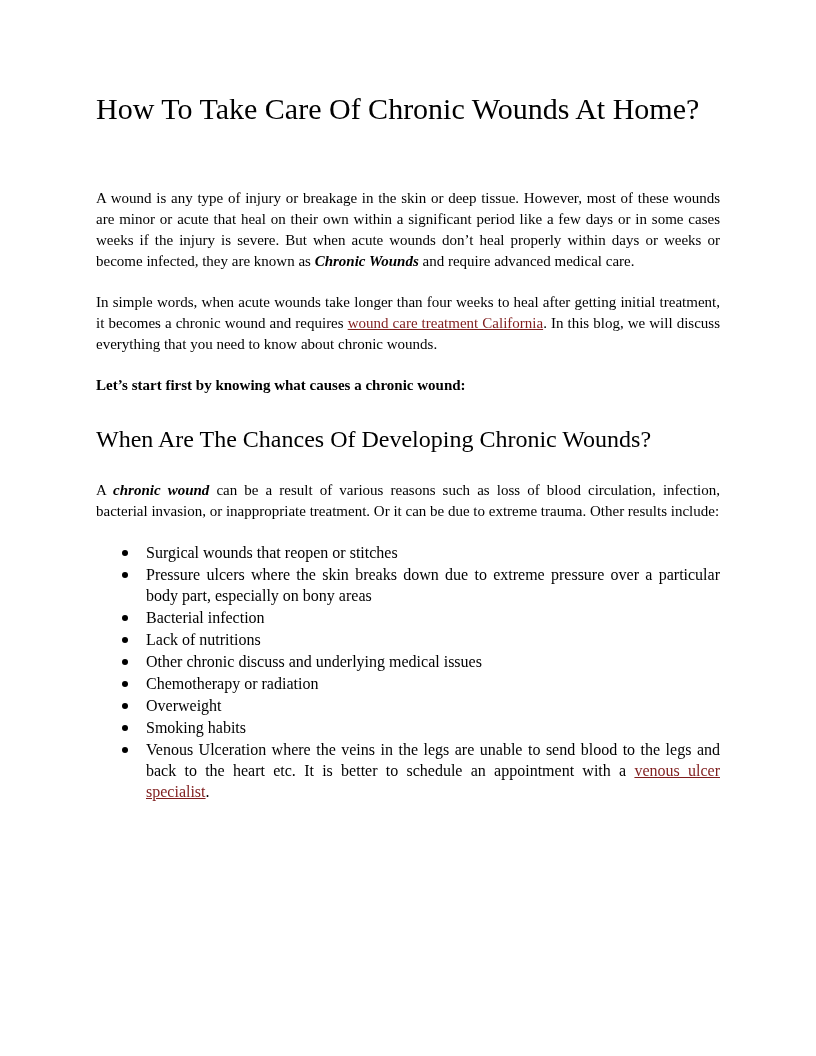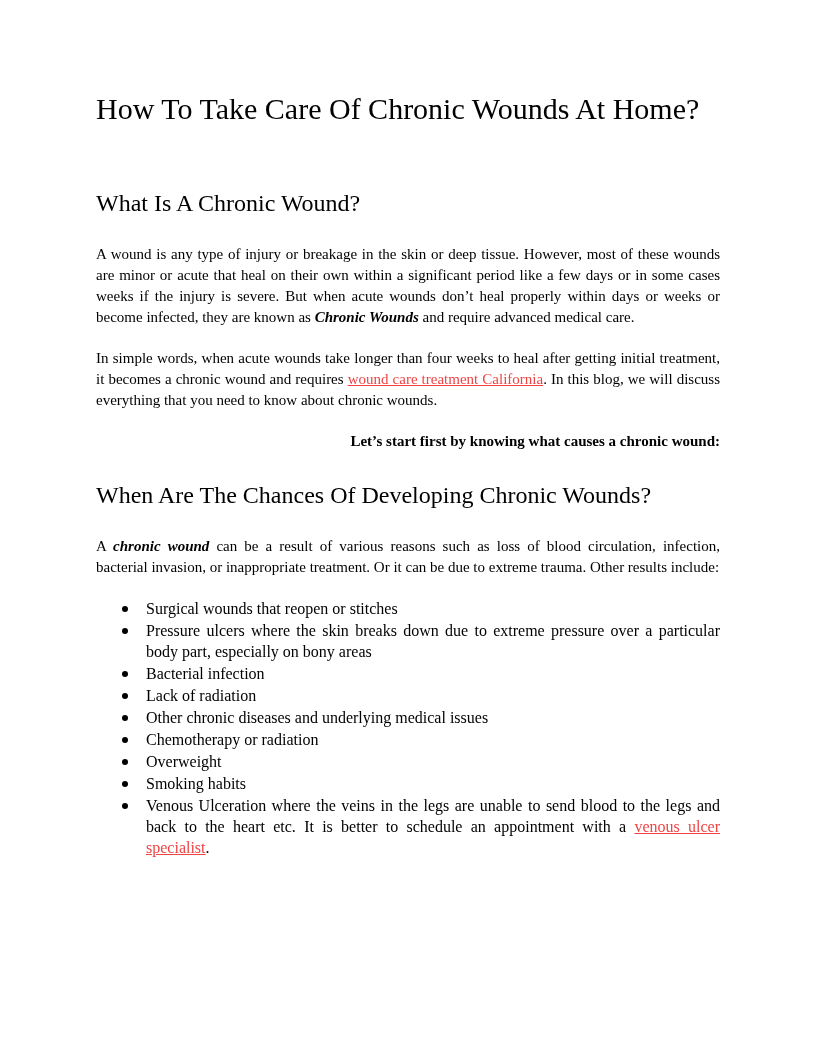--- a/index.html
+++ b/index.html
@@ -39,25 +39,25 @@
   }
   .body-text {
     font-size: 15px;
     line-height: 21px;
     margin: 0 0 20px 0;
     text-align: justify;
   }
   .bold-line {
     font-weight: 700;
     margin-top: 4px;
-    text-align: right;
+    text-align: left;
   }
   strong { font-weight: 700; font-style: italic; }
   .doc-link {
-    color: #ef4444;
+    color: #7f1d1d;
     text-decoration: underline;
     cursor: pointer;
   }
   .bullet-list {
     list-style: none;
     margin: 8px 0 0 0;
     padding: 0;
   }
   .bullet-item {
     position: relative;
@@ -77,21 +77,20 @@
     border-radius: 50%;
   }
 </style>
 </head>
 <body>
 
 <div class="page">
 
   <h1 class="doc-title">How To Take Care Of Chronic Wounds At Home?</h1>
 
-  <h2 class="heading">What Is A Chronic Wound?</h2>
 
   <p class="body-text"><span>A wound is any type of injury or breakage in the skin or deep tissue. However, most of these wounds are minor or acute that heal on their own within a significant period like a few days or in some cases weeks if the injury is severe. But when acute wounds don’t heal properly within days or weeks or become infected, they are known as </span><strong>Chronic Wounds</strong><span> and require advanced medical care.</span></p>
 
   <p class="body-text"><span>In simple words, when acute wounds take longer than four weeks to heal after getting initial treatment, it becomes a chronic wound and requires </span><a class="doc-link" href="#">wound care treatment California</a><span>. In this blog, we will discuss everything that you need to know about chronic wounds.</span></p>
 
   <p class="body-text bold-line">Let’s start first by knowing what causes a chronic wound:</p>
 
   <h2 class="heading heading-spaced">When Are The Chances Of Developing Chronic Wounds?</h2>
 
   <p class="body-text"><span>A </span><strong>chronic wound</strong><span> can be a result of various reasons such as loss of blood circulation, infection, bacterial invasion, or inappropriate treatment. Or it can be due to extreme trauma. Other results include:</span></p>
@@ -104,25 +103,25 @@
     <li class="bullet-item">
       <span class="bullet"></span>
       <span class="li-text"><span>Pressure ulcers where the skin breaks down due to extreme pressure over a particular body part, especially on bony areas</span></span>
     </li>
     <li class="bullet-item">
       <span class="bullet"></span>
       <span class="li-text"><span>Bacterial infection</span></span>
     </li>
     <li class="bullet-item">
       <span class="bullet"></span>
-      <span class="li-text"><span>Lack of radiation</span></span>
+      <span class="li-text"><span>Lack of nutritions</span></span>
     </li>
     <li class="bullet-item">
       <span class="bullet"></span>
-      <span class="li-text"><span>Other chronic diseases and underlying medical issues</span></span>
+      <span class="li-text"><span>Other chronic discuss and underlying medical issues</span></span>
     </li>
     <li class="bullet-item">
       <span class="bullet"></span>
       <span class="li-text"><span>Chemotherapy or radiation</span></span>
     </li>
     <li class="bullet-item">
       <span class="bullet"></span>
       <span class="li-text"><span>Overweight</span></span>
     </li>
     <li class="bullet-item">

